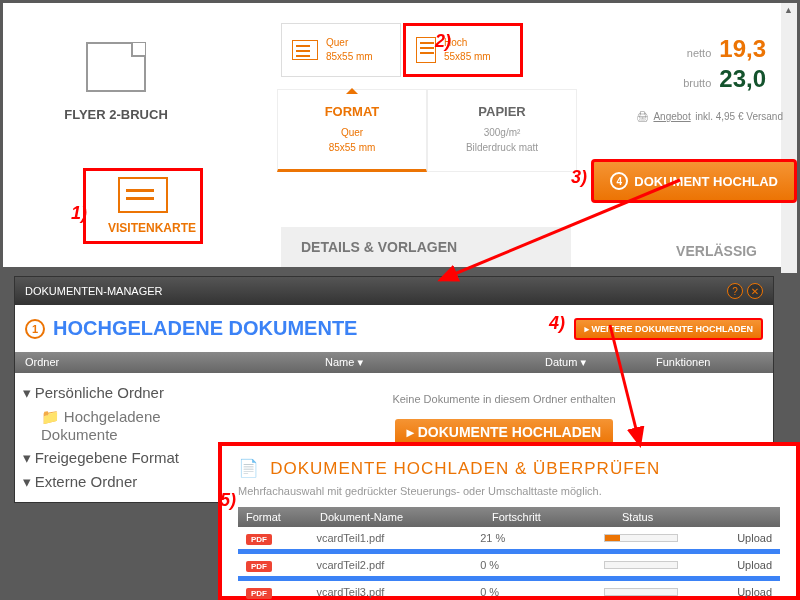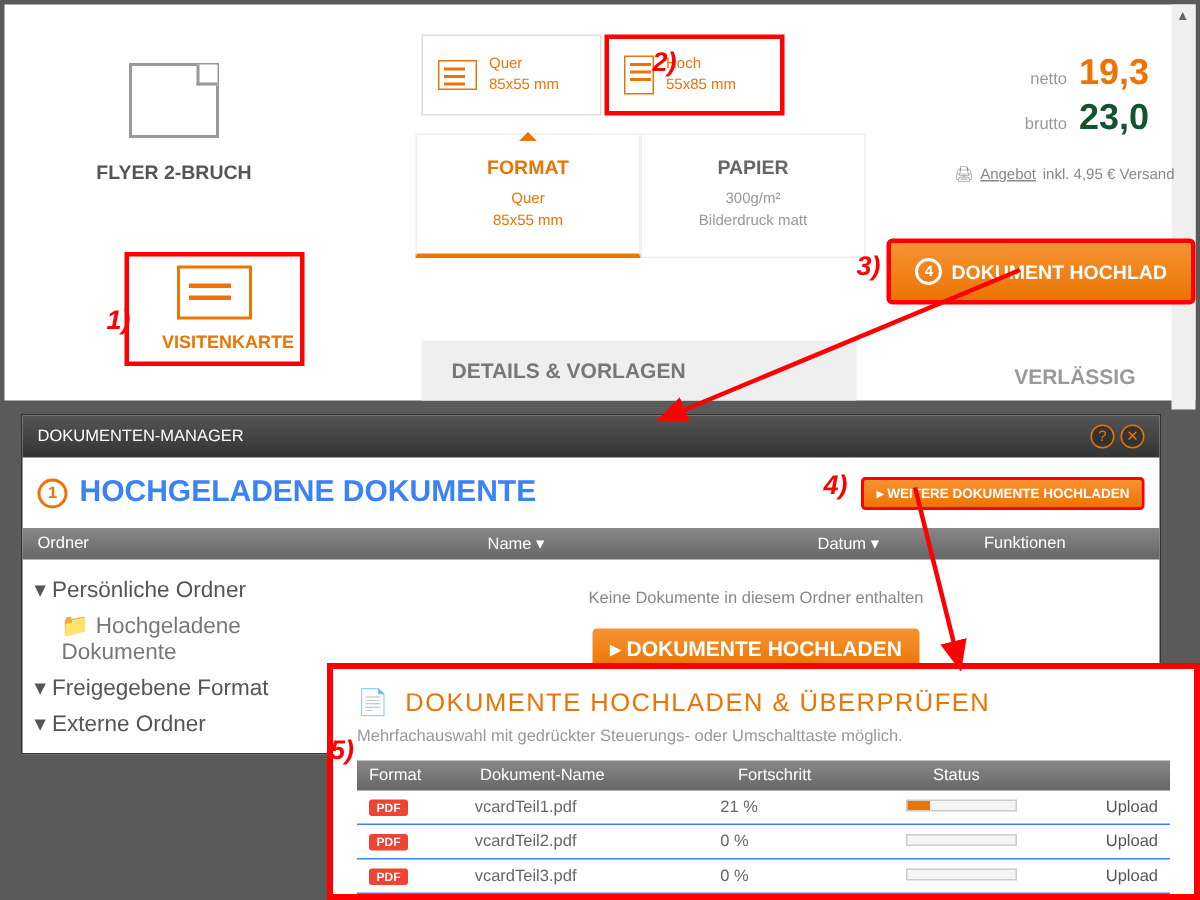--- a/index.html
+++ b/index.html
@@ -59,21 +59,21 @@
 .dm-empty{flex:1;text-align:center;padding:20px;color:#888;font-size:11px}
 .dm-empty button{background:linear-gradient(#f59433,#ec7404);color:#fff;border:none;padding:5px 12px;font-size:14px;font-weight:bold;border-radius:3px;margin-top:14px}
 .upload-panel{position:absolute;left:218px;top:442px;right:0;bottom:0;background:#fff;border:4px solid red;padding:12px 16px}
 .up-title{color:#ec7404;font-size:17px;font-weight:300;letter-spacing:1px;display:flex;align-items:center;gap:10px}
 .up-sub{color:#999;font-size:11px;margin:6px 0 10px}
 .up-cols{background:linear-gradient(#888,#666);color:#fff;font-size:11px;padding:4px 8px;display:flex}
 .up-cols span:nth-child(1){width:74px}
 .up-cols span:nth-child(2){width:172px}
 .up-cols span:nth-child(3){width:130px}
 .up-cols span:nth-child(4){width:140px}
-.up-row{display:flex;align-items:flex-start;padding:5px 8px;font-size:11px;color:#666;border-bottom:1px solid #3b82f6}
+.up-row{display:flex;align-items:flex-start;padding:5px 8px;font-size:11px;color:#666;border-bottom:5px solid #3b82f6}
 .up-row span:nth-child(1){width:74px}
 .up-row span:nth-child(2){width:172px}
 .up-row span:nth-child(3){width:130px}
 .up-row span:nth-child(4){width:140px}
 .up-row span:nth-child(5){color:#555}
 .pdf-badge{background:#e43;color:#fff;font-size:8px;font-weight:bold;padding:1px 5px;border-radius:2px}
 .prog{width:100px;height:8px;border:1px solid #ccc;background:#f5f5f5;display:inline-block;position:relative}
 .prog i{position:absolute;left:0;top:0;bottom:0;background:#ec7404}
 .arrow{position:absolute;pointer-events:none}
 .scrollbar{position:absolute;right:0;top:0;width:16px;height:270px;background:#efefef}

